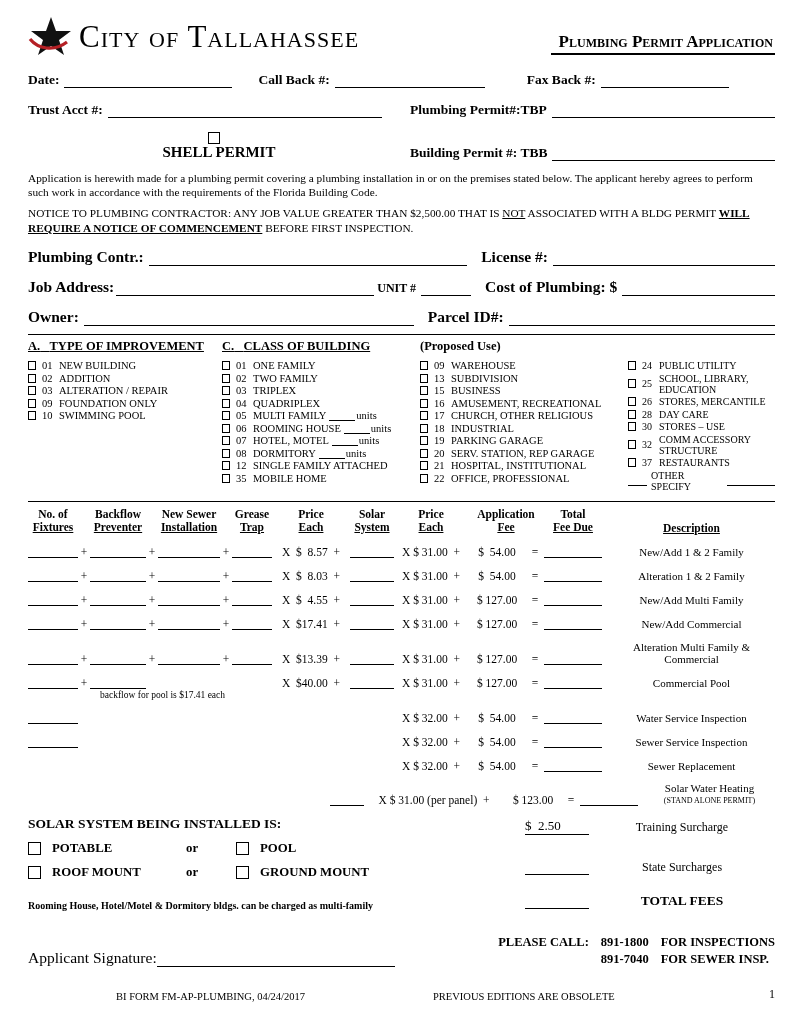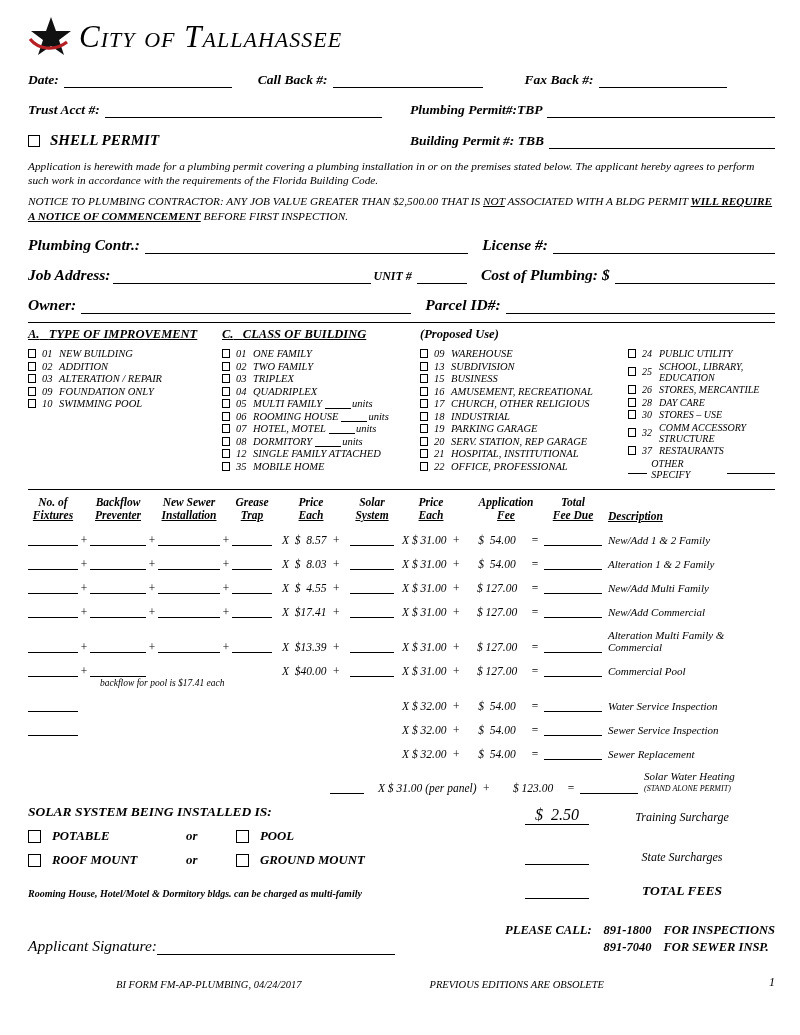--- a/index.html
+++ b/index.html
@@ -1,40 +1,40 @@
 <!DOCTYPE html>
 <html><head>
 <meta charset="utf-8">
 <style>
   * { box-sizing: border-box; }
   html,body { margin:0; padding:0; background:#fff; }
   .page { width:800px; height:1035px; background:#fff; color:#000;
           font-family:"Liberation Serif", serif; padding:16px 25px 8px 28px;
-          position:relative; overflow:hidden;font-style:italic; }
+          position:relative; overflow:hidden; }
 
   
   .bl  { display:inline-block; border-bottom:1px solid #000; height:13px; vertical-align:baseline; }
   .blc { display:block; width:100%; border-bottom:1px solid #000; height:13px; }
   .pre { white-space:pre; }
 
   
   .hdr { display:flex; justify-content:space-between; align-items:flex-start; }
   .brand { display:flex; align-items:center; gap:5px; }
   .city-title { font-variant:small-caps; font-size:31px; letter-spacing:1px; }
   .form-title { font-variant:small-caps; font-size:17px; font-weight:bold;
                 border-bottom:2px solid #000; margin-top:16px; padding:0 2px 1px 8px; }
 
   
   .trow { display:flex; align-items:flex-end; font-weight:bold; font-size:13.5px; margin-top:14px;text-align:right; }
   .trow .bl { margin-left:5px; }
   .half-l { width:382px; display:flex; align-items:flex-end; }
   .half-r { flex:1; display:flex; align-items:flex-end; }
   .half-r .bl { flex:1; }
   .shellbox { width:12px; height:12px; border:1.7px solid #000; margin-right:10px; }
-  .shell { font-size:15px; display:flex; align-items:center; }
+  .shell { font-size:15px; display:flex; align-items:center;flex-direction:column; }
 
   .para { font-size:11.3px; line-height:14px; margin-top:10px; }
   .notice { font-size:11.3px; line-height:15px; margin-top:7px; }
   .nu { text-decoration:underline; }
   .nb { font-weight:bold; text-decoration:underline; }
 
   .mrow { display:flex; align-items:flex-end; font-weight:bold; font-size:15.5px; margin-top:12px; }
   .mrow .bl { margin-left:5px; }
   .unitlbl { font-size:12px; margin-left:3px; }
 
@@ -53,38 +53,38 @@
   .uw { display:inline-flex; align-items:flex-end; margin-left:3px; }
   .ubl { width:26px; border-bottom:1px solid #000; height:10px; margin-right:1px; display:inline-block; }
 
   
   .fhdr { display:flex; align-items:flex-end; font-weight:bold; font-size:11.5px;
           margin-top:6px; text-align:center; line-height:13px; }
   .hu { text-decoration:underline; }
   .fc1{width:50px} .fp{width:12px;text-align:center} .fc2{width:56px} .fc3{width:62px}
   .fc4{width:40px} .fc5{width:78px;text-align:center} .fc6{width:44px} .fc7{width:74px;text-align:center}
   .fc8{width:58px;text-align:center} .fc9{width:18px;text-align:center} .fc89{width:76px}
-  .fc10{width:58px} .fcD{flex:1; text-align:left; font-size:11px; line-height:12px; padding-left:6px;}
+  .fc10{width:58px} .fcD{flex:1; text-align:center; font-size:11px; line-height:12px; padding-left:6px;}
   .frow { display:flex; align-items:flex-end; margin-top:11px; font-size:11.5px; }
   .fsp { width:316px; }
   .poolnote { font-size:9.5px; margin:1px 0 0 72px; }
 
   
   .bottom { display:flex; margin-top:10px; }
   .bleft { width:432px; }
   .stitle { font-weight:bold; font-size:13.5px; }
   .srow { display:flex; align-items:center; margin-top:9px; font-weight:bold; font-size:12.8px; }
   .sopt { display:flex; align-items:center; width:158px; }
   .sopt2 { display:flex; align-items:center; }
   .scb { width:13px; height:13px; border:1.6px solid #000; margin-right:11px; flex:none; }
   .orw { width:50px; }
   .footnote { font-weight:bold; font-size:10px; margin-top:20px; }
   .bright { flex:1; padding-top:2px; }
   .brow { display:flex; justify-content:flex-end; align-items:flex-end; }
-  .amt { width:64px; border-bottom:1px solid #000; text-align:center; white-space:pre; font-size:16px; }
+  .amt { width:64px; border-bottom:1px solid #000; white-space:pre; font-size:13px; }
   .bdesc { width:186px; text-align:center; font-size:12px; }
   .totdesc { font-weight:bold; font-size:13.5px; }
 
   
   .sig { display:flex; margin-top:24px; align-items:flex-end; font-size:15.5px; }
   .call { margin-left:auto; display:grid; grid-template-columns:auto auto auto;
           column-gap:12px; row-gap:2px; font-weight:bold; font-size:12.5px; align-items:end; }
   .footer { text-align:center; font-size:11px; margin-top:20px; line-height:15px; }
   .bottomline { display:flex; font-size:10.5px; margin-top:12px; align-items:flex-end; }
   .pageno { margin-left:auto; font-size:12px; }
@@ -95,20 +95,21 @@
 <div class="page">
 
   <div class="hdr">
     <div class="brand">
       <svg width="46" height="42" viewBox="0 0 46 42">
         <path d="M23 1 L28 15 L43 15 L31 24 L36 39 L23 30 L10 39 L15 24 L3 15 L18 15 Z" fill="#111"></path>
         <path d="M2 23 C 10 33, 26 36, 39 26" stroke="#b52025" stroke-width="3.2" fill="none"></path>
       </svg>
       <span class="city-title">City of Tallahassee</span>
     </div>
+    <div class="form-title">Plumbing Permit Application</div>
   </div>
 
   <div class="trow">
     <span>Date:</span>
     <span class="bl" style="width:168px"></span>
     <span style="margin-left:26px">Call Back #:</span>
     <span class="bl" style="width:150px"></span>
     <span style="margin-left:42px">Fax Back #:</span>
     <span class="bl" style="width:128px"></span>
   </div>

